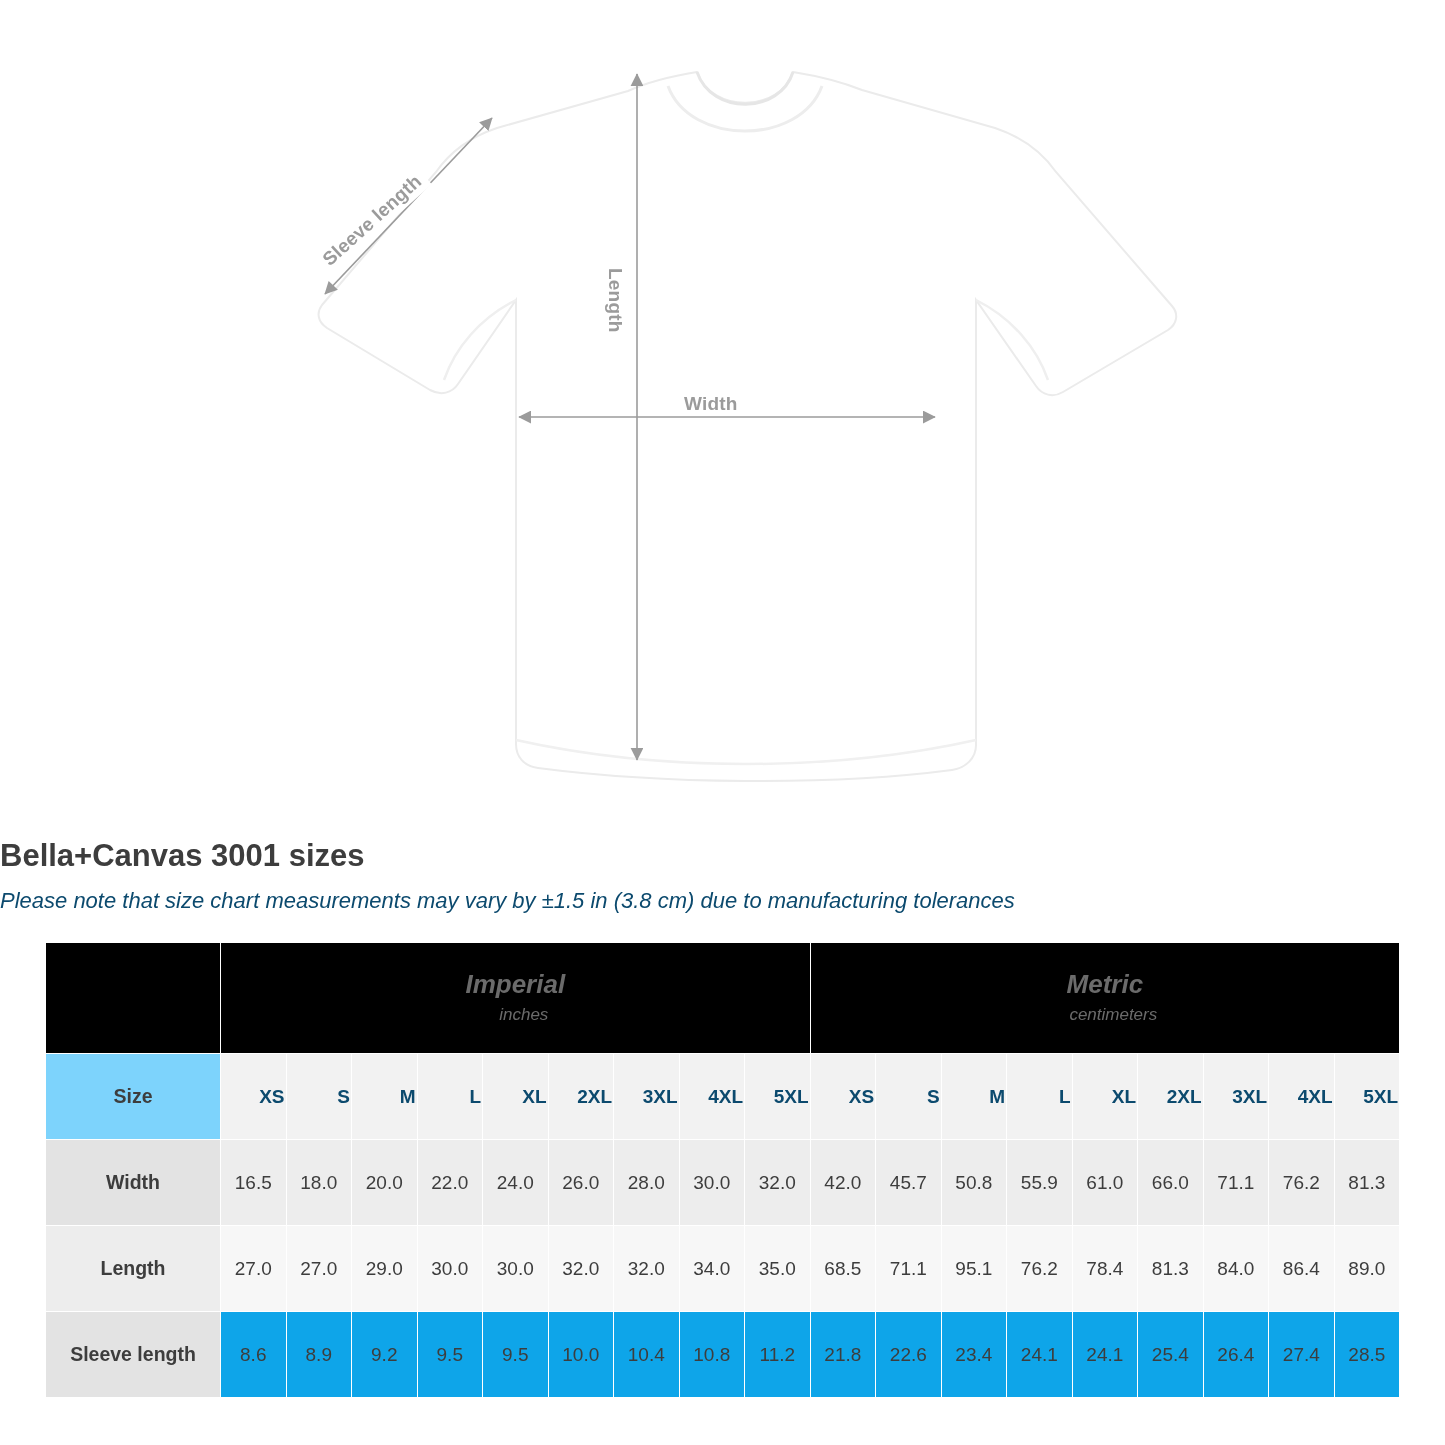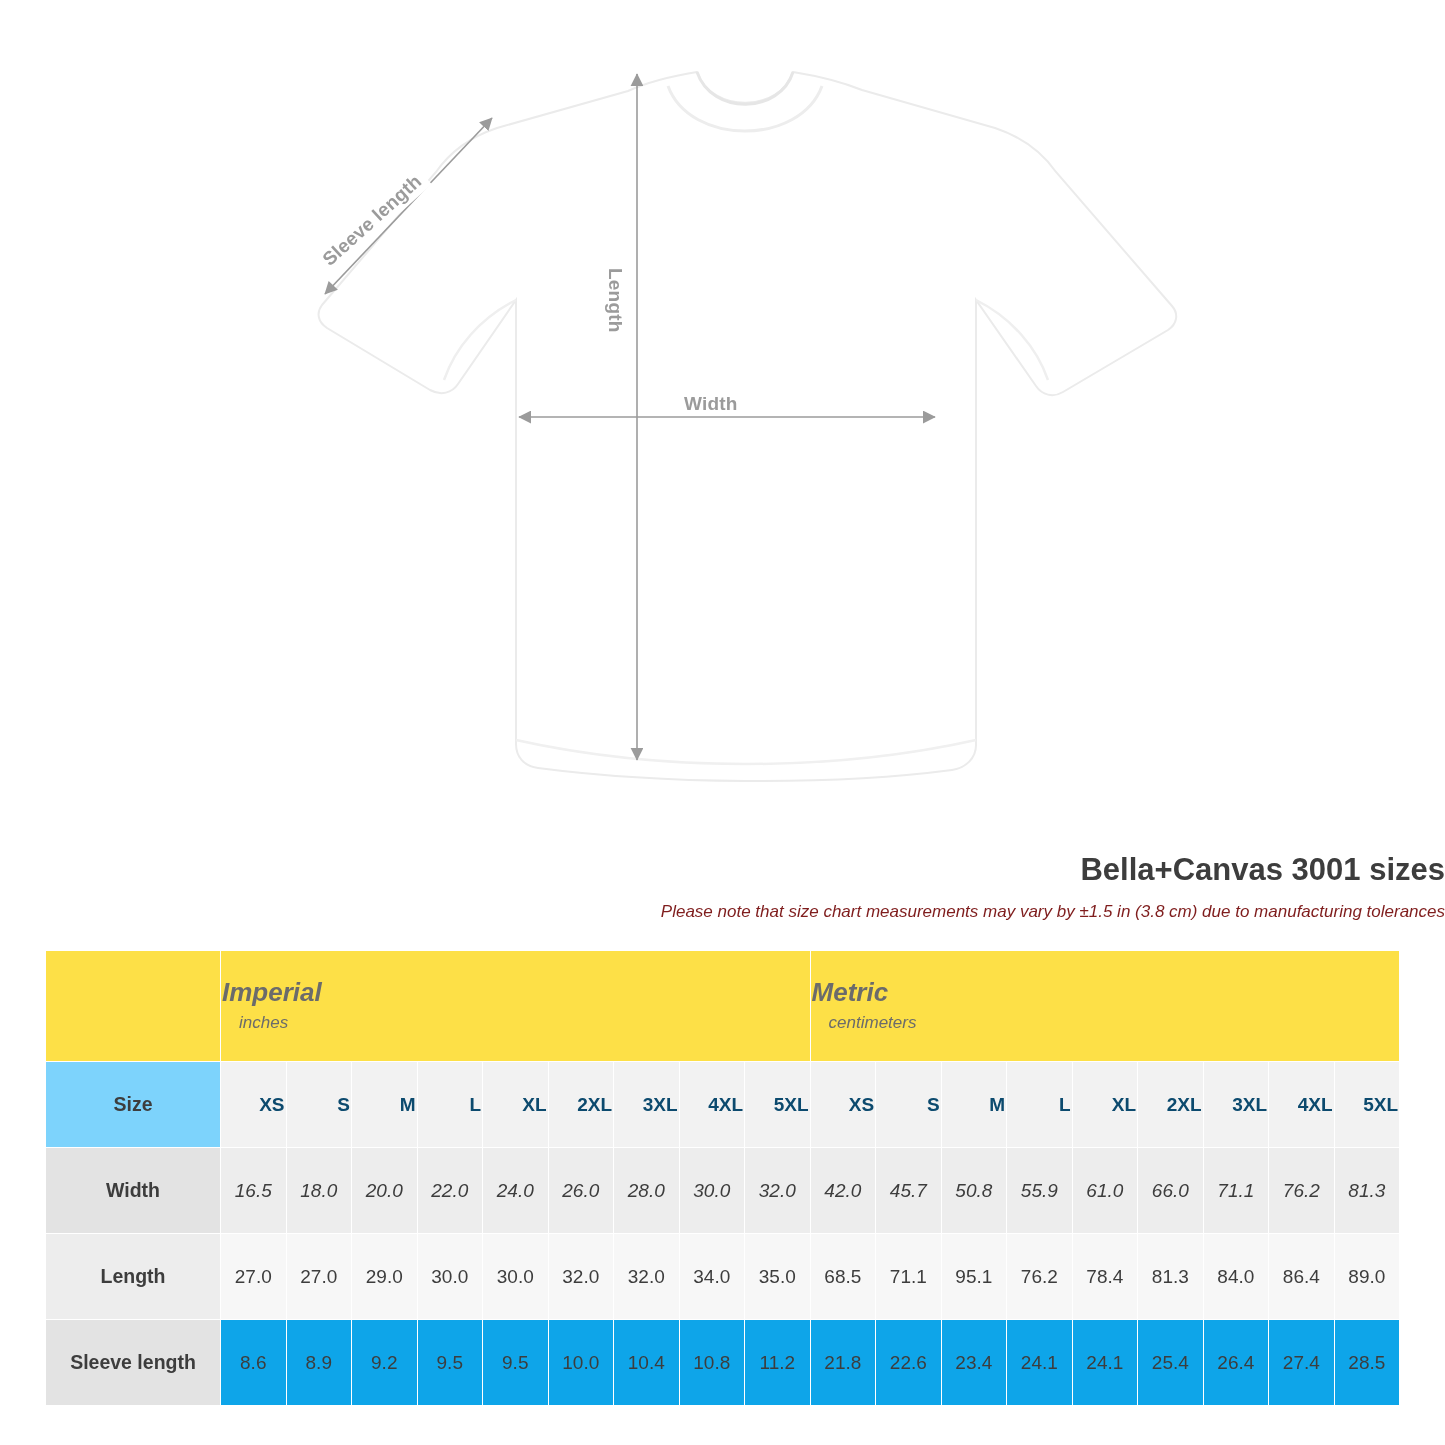--- a/index.html
+++ b/index.html
@@ -59,55 +59,55 @@
     left: 330px;
     top: 250px;
     transform: rotate(-42deg);
     transform-origin: left bottom;
     background: #ffffff;
     padding: 2px 6px;
   }
 
   
   .title-block {
-    text-align: right;
-    margin-top: 22px;
+    text-align: left;
+    margin-top: 8px;
   }
   .chart-title {
     font-size: 31px;
     font-weight: bold;
     color: #3d3d3d;
     margin: 0 0 14px 0;
   }
   .chart-note {
-    font-size: 17px;
+    font-size: 22px;
     font-style: italic;
-    color: #7f1d1d;
+    color: #0c4a6e;
     margin: 0;
   }
 
   
   .table-wrap {
     margin: 28px 45px 0 45px;
   }
   table.size-table {
     width: 1355px;
     border-collapse: collapse;
     table-layout: fixed;
   }
   table.size-table td,
   table.size-table th {
     border: 1px solid #ffffff;
   }
 
   .unit-head td {
-    background: #fde047;
+    background: #000000;
     height: 108px;
     vertical-align: middle;
-    text-align: left;
+    text-align: center;
   }
   .unit-title {
     font-size: 26px;
     font-style: italic;
     font-weight: bold;
     color: #6b6b6b;
     line-height: 1.25;
   }
   .unit-sub {
     font-size: 17px;
@@ -132,21 +132,21 @@
     color: #0c4a6e;
     text-align: right;
     height: 83px;
   }
   .val-cell {
     font-size: 19px;
     color: #3d3d3d;
     text-align: center;
     height: 83px;
   }
-  .band-a .val-cell { background: #ededed; font-style: italic; }
+  .band-a .val-cell { background: #ededed; }
   .band-b .val-cell { background: #f7f7f7; }
   .band-c .val-cell { background: #0ea5e9; }
   .band-a .row-label { background: #e3e3e3; }
   .band-b .row-label { background: #ededed; }
   .band-c .row-label { background: #e3e3e3; }
   .hdr-row .row-label { background: #7dd3fc; }
 </style>
 </head>
 <body>
 

